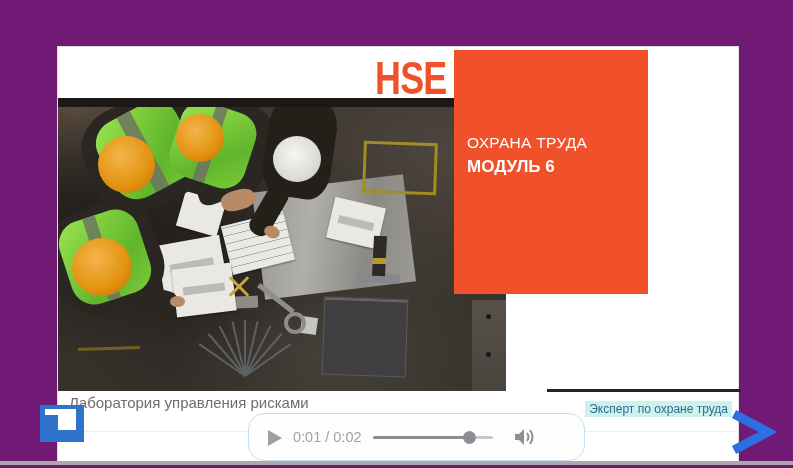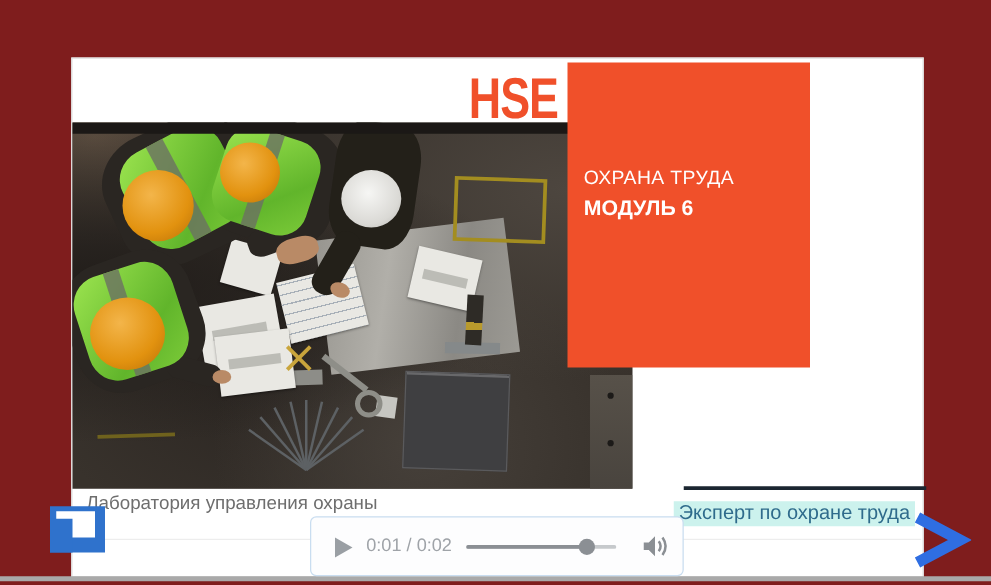--- a/index.html
+++ b/index.html
@@ -1,16 +1,16 @@
 <!DOCTYPE html>
 <html><head>
 <meta charset="utf-8">
 <style>
   html,body{margin:0;padding:0;background:#fff;}
-  .stage{position:relative;width:793px;height:468px;overflow:hidden;background:#7f1d1d;
+  .stage{position:relative;width:793px;height:468px;overflow:hidden;background:#701a75;
          font-family:"Liberation Sans", sans-serif;}
 
   
   .slide{position:absolute;left:57px;top:46px;width:682px;height:416px;
          background:#ffffff;border:1px solid #dedede;box-sizing:border-box;}
 
   .hse-logo{position:absolute;left:317px;top:8px;font-size:46px;font-weight:bold;
             line-height:1;letter-spacing:-1px;color:#F0502A;
             transform:scaleX(0.78);transform-origin:0 0;}
 
@@ -91,32 +91,32 @@
   .panel .t1{font-size:15.5px;font-weight:400;letter-spacing:.3px;}
   .panel .t2{font-size:17px;font-weight:bold;margin-top:5px;}
   .panel .t3{font-size:15.5px;margin-top:7px;}
 
   
   .faint-line{position:absolute;left:1px;right:1px;top:384px;height:1px;background:#ededed;}
   .caption{position:absolute;left:11px;top:347px;font-size:15px;color:#6e6e6e;}
   .author-divider{position:absolute;left:489px;top:342px;width:194px;height:3px;background:#1b2631;}
   .author{position:absolute;right:6px;top:351px;text-align:right;}
   .author .name{font-size:14.5px;color:#646e79;}
-  .author .role{display:inline-block;margin-top:3px;font-size:16px;color:#2f6b8c;
+  .author .role{display:inline-block;margin-top:3px;font-size:12px;color:#2f6b8c;
                 background:#ccf2ed;padding:1px 4px;}
 
   
   .screen-icon{position:absolute;left:40px;top:405px;width:44px;height:37px;background:#2f72cc;}
   .screen-icon .inner-white{position:absolute;left:5px;top:4px;width:31px;height:21px;background:#ffffff;}
   .screen-icon .inner-blue{position:absolute;left:0;top:10px;width:18px;height:27px;background:#2f72cc;}
 
   .next-arrow{position:absolute;left:727px;top:409px;width:50px;height:46px;}
 
-  .player{position:absolute;left:248px;top:413px;width:299px;height:48px;box-sizing:border-box;
-          background:#fdfdfe;border:1px solid #c9ddf0;border-radius:5px;z-index:4;}
+  .player{position:absolute;left:248px;top:413px;width:337px;height:48px;box-sizing:border-box;
+          background:#fdfdfe;border:1px solid #c9ddf0;border-radius:16px;z-index:4;}
   .play-btn{position:absolute;left:18px;top:15px;width:16px;height:18px;}
   .time{position:absolute;left:44px;top:0;line-height:46px;font-size:14.5px;color:#9fa3a8;}
   .track{position:absolute;left:124px;top:22px;width:120px;height:3px;background:#c6c9cc;border-radius:2px;}
   .track-fill{position:absolute;left:0;top:0;height:3px;background:#8b8f94;border-radius:2px;width:80%;}
   .knob{position:absolute;right:-7px;top:-5px;width:13px;height:13px;border-radius:50%;background:#8b8f94;}
   .vol-btn{position:absolute;left:264px;top:12px;width:24px;height:22px;}
 
   .bottom-bar{position:absolute;left:0;top:461px;width:793px;height:4px;background:#a9a9a9;}
 </style>
 </head>
@@ -194,21 +194,21 @@
         </div>
       <div class="top-band"></div>
     </div>
 
     <div class="panel">
       <div class="t1">ОХРАНА ТРУДА</div>
       <div class="t2">МОДУЛЬ 6</div>
     </div>
 
     <div class="faint-line"></div>
-    <div class="caption">Лаборатория управления охраны</div>
+    <div class="caption">Лаборатория управления рисками</div>
 
     <div class="author-divider"></div>
     <div class="author">
       <div class="role">Эксперт по охране труда</div>
     </div>
   </div>
 
   <div class="screen-icon">
     <div class="inner-white"></div>
     <div class="inner-blue"></div>

